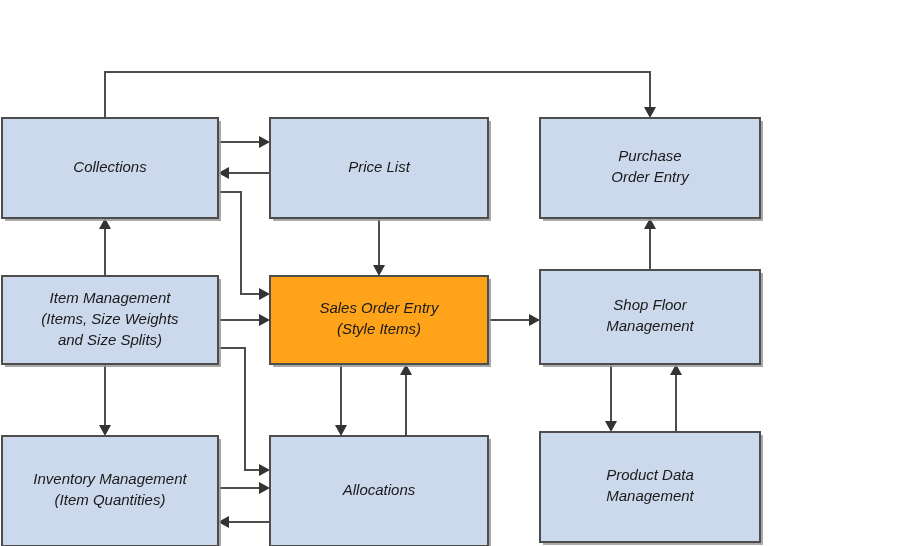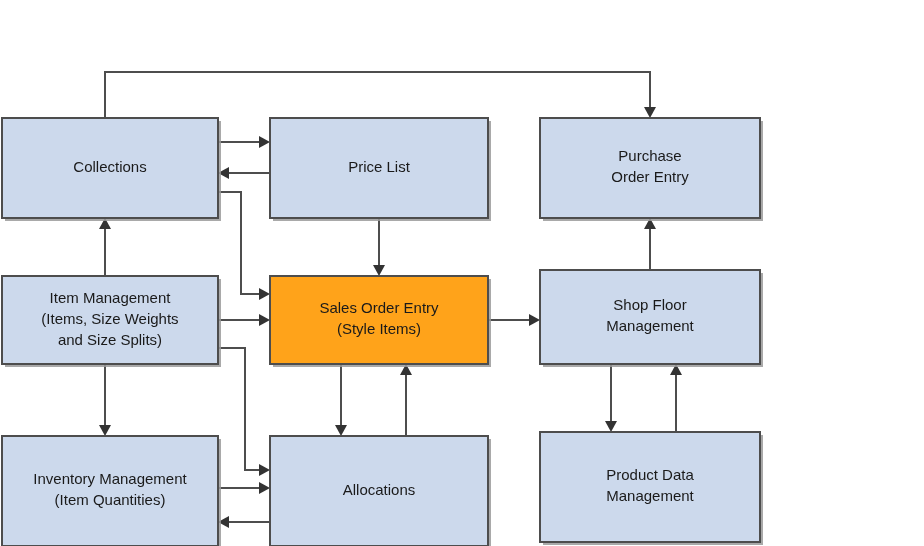--- a/index.html
+++ b/index.html
@@ -7,20 +7,21 @@
     padding: 0;
     background: #ffffff;
   }
   #canvas {
     position: relative;
     width: 820px;
     height: 546px;
     background: #ffffff;
     overflow: hidden;
     font-family: "Liberation Sans", sans-serif;
+    font-style: italic;
   }
   #diagram-svg {
     position: absolute;
     left: 0;
     top: 0;
     width: 924px;
     height: 546px;
   }
   .node-rect {
     stroke: #4d4d4d;

